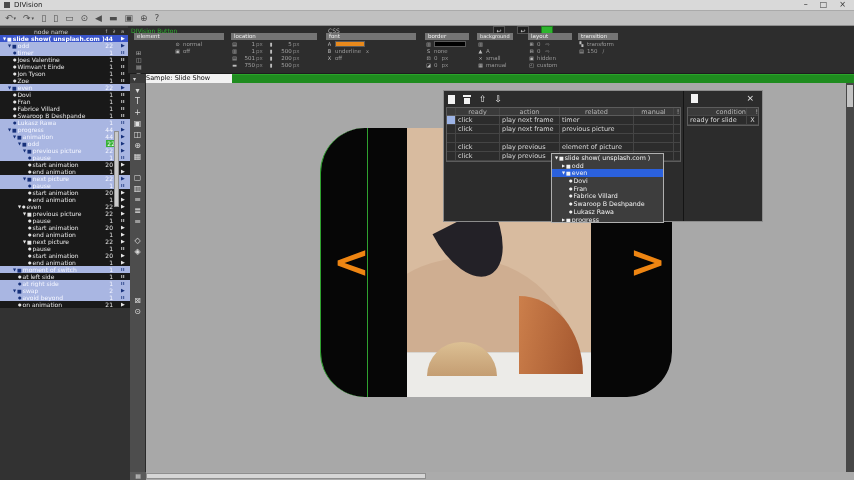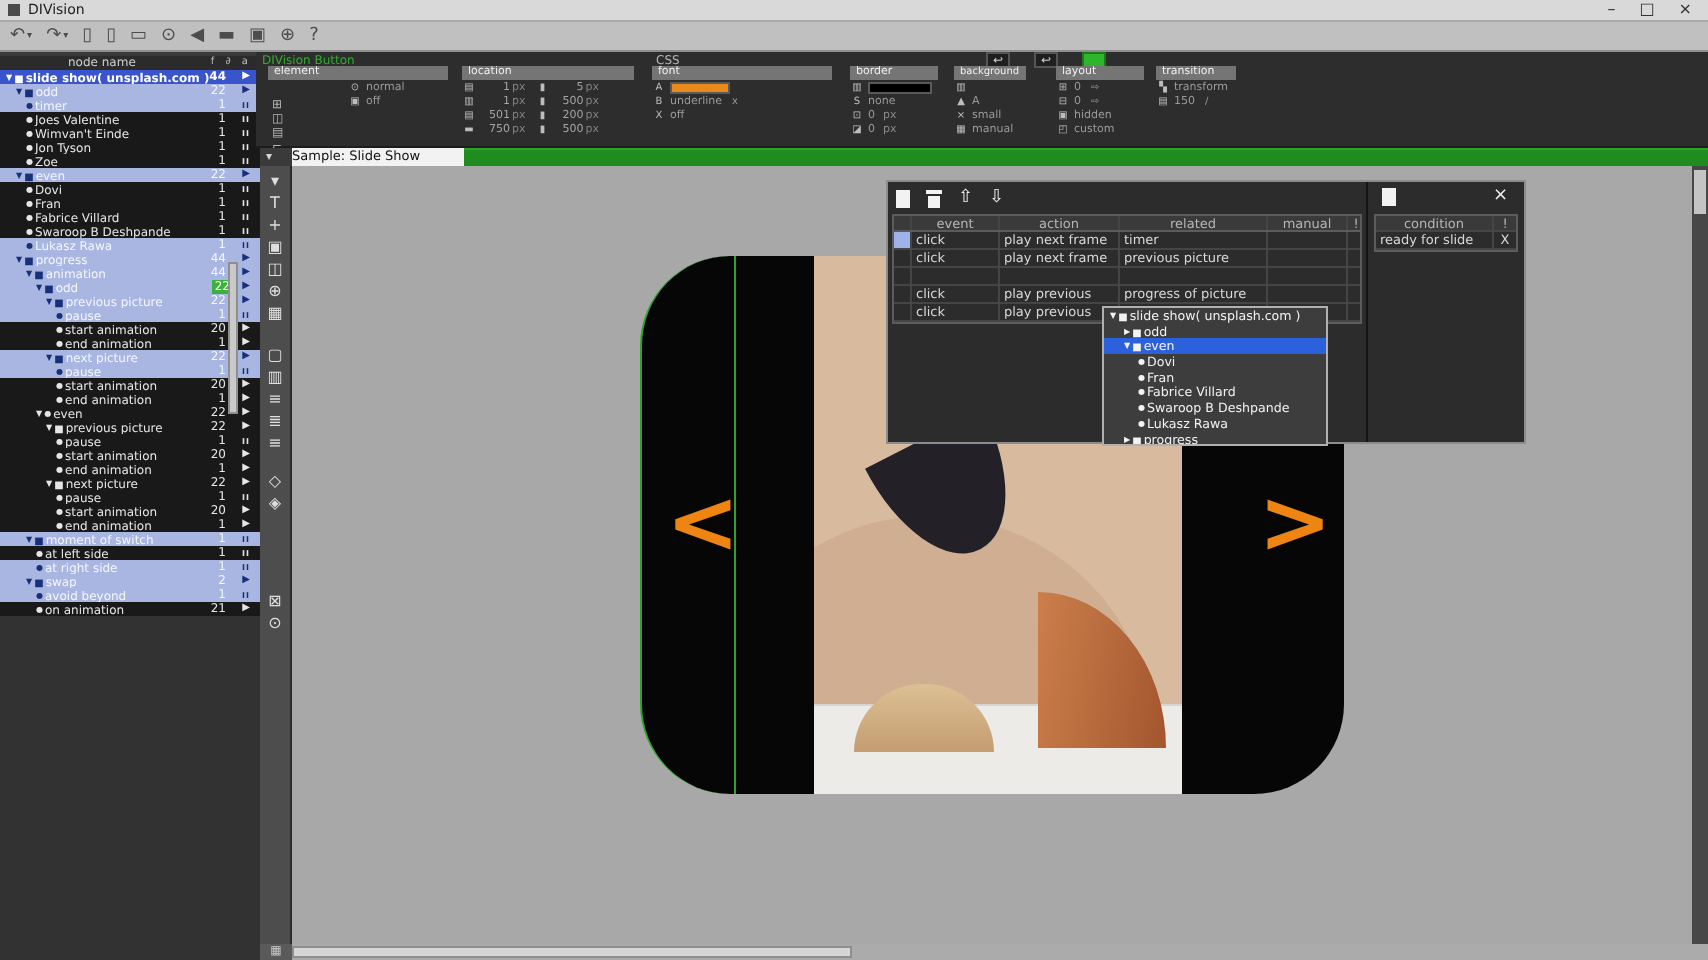--- a/index.html
+++ b/index.html
@@ -125,21 +125,21 @@
   .c5{width:8px;flex:none;border-right:none;padding-left:0;text-align:center}
   .selcell{background:#9db4e6}
 
   #cond-panel{position:absolute;left:243px;top:16px;width:72px;border:1px solid #5c5c5c}
   .crow{display:flex;height:9px;border-bottom:1px solid #454545}
   .crow.head{height:8px;background:#3a3a3a}
   .ccell{font-size:6.5px;line-height:9px;color:#d8d8d8;padding-left:2px;border-right:1px solid #454545;
     white-space:nowrap;overflow:hidden}
   .cc0{width:59px;flex:none}
   .cc1{width:11px;flex:none;border-right:none;text-align:center;padding-left:0}
-  .crow.head .ccell{color:#b5b5b5;text-align:center;padding-left:0;line-height:8px}
+  .crow.head .ccell{color:#b5b5b5;text-align:right;padding-left:0;line-height:8px}
   #cond-doc{position:absolute;left:247px;top:3px}
 
   #target-dropdown{position:absolute;left:107px;top:62px;width:113px;height:70px;background:#3d3d3d;
     border:1px solid #b0b0b0;overflow:hidden;z-index:30}
   .drow{height:7.7px;line-height:7.7px;font-size:6.3px;color:#f2f2f2;white-space:nowrap;overflow:hidden;cursor:pointer}
   .drow.selected{background:#2b61dd}
   .dexp{font-size:4px;margin-right:1px;vertical-align:1px}
   .dbul-sq{font-size:5px;margin-right:1px}
   .dbul-ci{font-size:4px;margin-right:1px;vertical-align:1px}
 </style>
@@ -473,21 +473,21 @@
         </span>
       <span class="fw-arrow">⇧</span>
       <span class="fw-arrow">⇩</span>
     </div>
     <span id="fw-close">×</span>
     <div id="fw-divider"></div>
 
     <div id="event-table">
         <div class="erow head">
           <span class="ecell c0"></span>
-          <span class="ecell c1">event</span>
+          <span class="ecell c1">ready</span>
           <span class="ecell c2">action</span>
           <span class="ecell c3">related</span>
           <span class="ecell c4">manual</span>
           <span class="ecell c5">!</span>
         </div>
         <div class="erow">
           <span class="ecell c0 selcell"></span>
           <span class="ecell c1">click</span>
           <span class="ecell c2">play next frame</span>
           <span class="ecell c3">timer</span>
@@ -507,21 +507,21 @@
           <span class="ecell c1"></span>
           <span class="ecell c2"></span>
           <span class="ecell c3"></span>
           <span class="ecell c4"></span>
           <span class="ecell c5"></span>
         </div>
         <div class="erow">
           <span class="ecell c0"></span>
           <span class="ecell c1">click</span>
           <span class="ecell c2">play previous</span>
-          <span class="ecell c3">progress of picture</span>
+          <span class="ecell c3">element of picture</span>
           <span class="ecell c4"></span>
           <span class="ecell c5"></span>
         </div>
         <div class="erow">
           <span class="ecell c0"></span>
           <span class="ecell c1">click</span>
           <span class="ecell c2">play previous</span>
           <span class="ecell c3">even</span>
           <span class="ecell c4"></span>
           <span class="ecell c5"></span>

